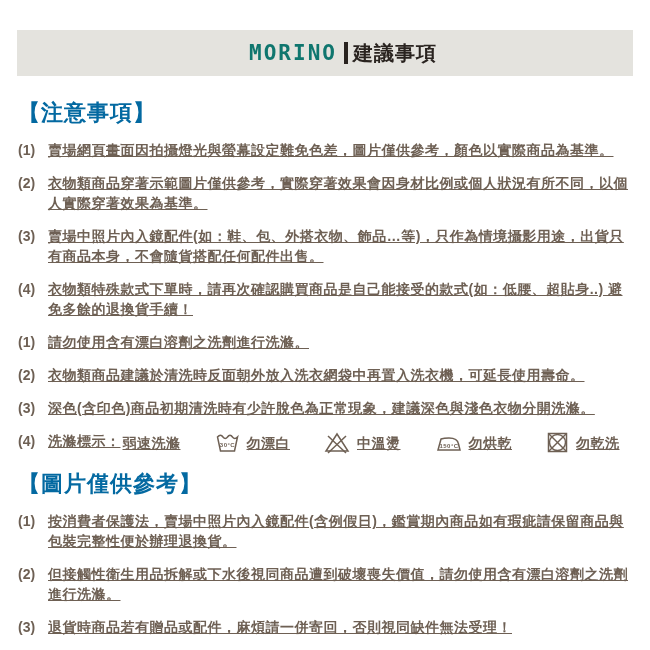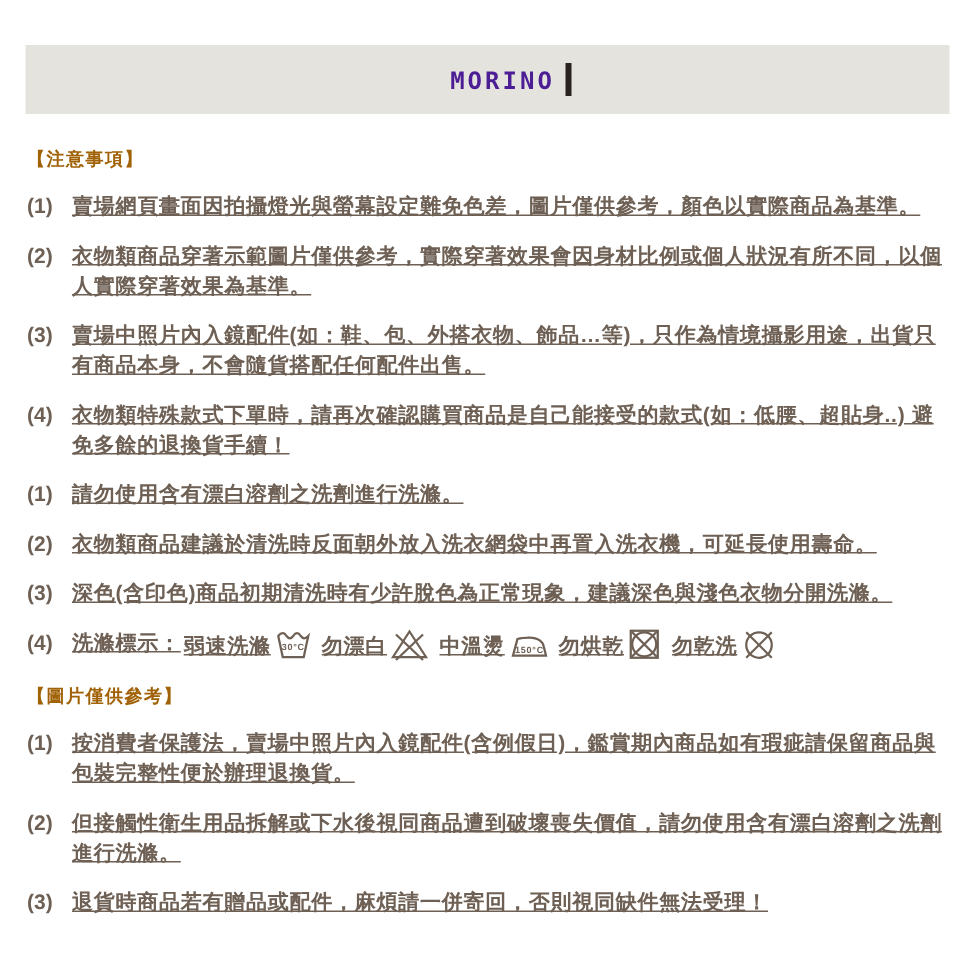--- a/index.html
+++ b/index.html
@@ -17,23 +17,23 @@
     margin: 30px 17px 0 17px;
     height: 46px;
     background: #e4e3de;
     display: flex;
     align-items: center;
     justify-content: center;
   }
   .brand {
     font-family: "DejaVu Sans Mono", monospace;
     font-weight: bold;
-    font-size: 16px;
+    font-size: 21px;
     letter-spacing: 2px;
-    color: #4c1d95;
+    color: #0f766e;
     padding-left: 36px;
   }
   .header-divider {
     display: inline-block;
     width: 4px;
     height: 22px;
     background: #29231f;
     margin: 0 5px 0 7px;
   }
   .header-title {
@@ -42,23 +42,23 @@
     color: #29231f;
     letter-spacing: 1px;
   }
 
   
   .content {
     padding: 8px 18px 0 18px;
     color: #6e6054;
   }
   .section-heading {
-    font-size: 12px;
-    font-weight: bold;
-    color: #a16207;
+    font-size: 22px;
+    font-weight: bold;
+    color: #0369a1;
     margin: 14px 0 12px 0;
     letter-spacing: 1px;
   }
   .item {
     display: flex;
     font-size: 14px;
     line-height: 20px;
     margin-bottom: 13px;
     font-weight: bold;
   }
@@ -66,41 +66,42 @@
   .item .txt { flex: 1; letter-spacing: 0.5px; text-decoration: underline; }
 
   
   .laundry-row {
     display: flex;
     align-items: flex-start;
     white-space: nowrap;
     flex-wrap: nowrap;
   }
   .laundry-prefix { margin-right: 2px; }
-  .laundry-pair { display: flex; align-items: center; margin-right: 7px; }
+  .laundry-pair { display: flex; align-items: center; margin-right: 7px; gap: 32px; }
   .laundry-label { margin-right: 2px; }
   .laundry-icon svg { display: block; }
   .laundry-icon { display: inline-block; }
 
   .sym-stroke { stroke: #6e6054; fill: none; stroke-width: 1.5; }
   .sym-text {
     fill: #6e6054;
     font-size: 6px;
     font-weight: bold;
     font-family: "Liberation Sans", sans-serif;
   }
 </style>
 </head>
 <body>
 
 <div class="page">
 
   <div class="header-band">
     <span class="brand">MORINO</span>
     <span class="header-divider"></span>
+    <span class="header-title">建議事項</span>
   </div>
 
   <div class="content">
 
     <div>
       <div class="section-heading">【注意事項】</div>
       <div class="item">
         <span class="num">(1)</span>
         <span class="txt">賣場網頁畫面因拍攝燈光與螢幕設定難免色差，圖片僅供參考，顏色以實際商品為基準。</span>
       </div>

